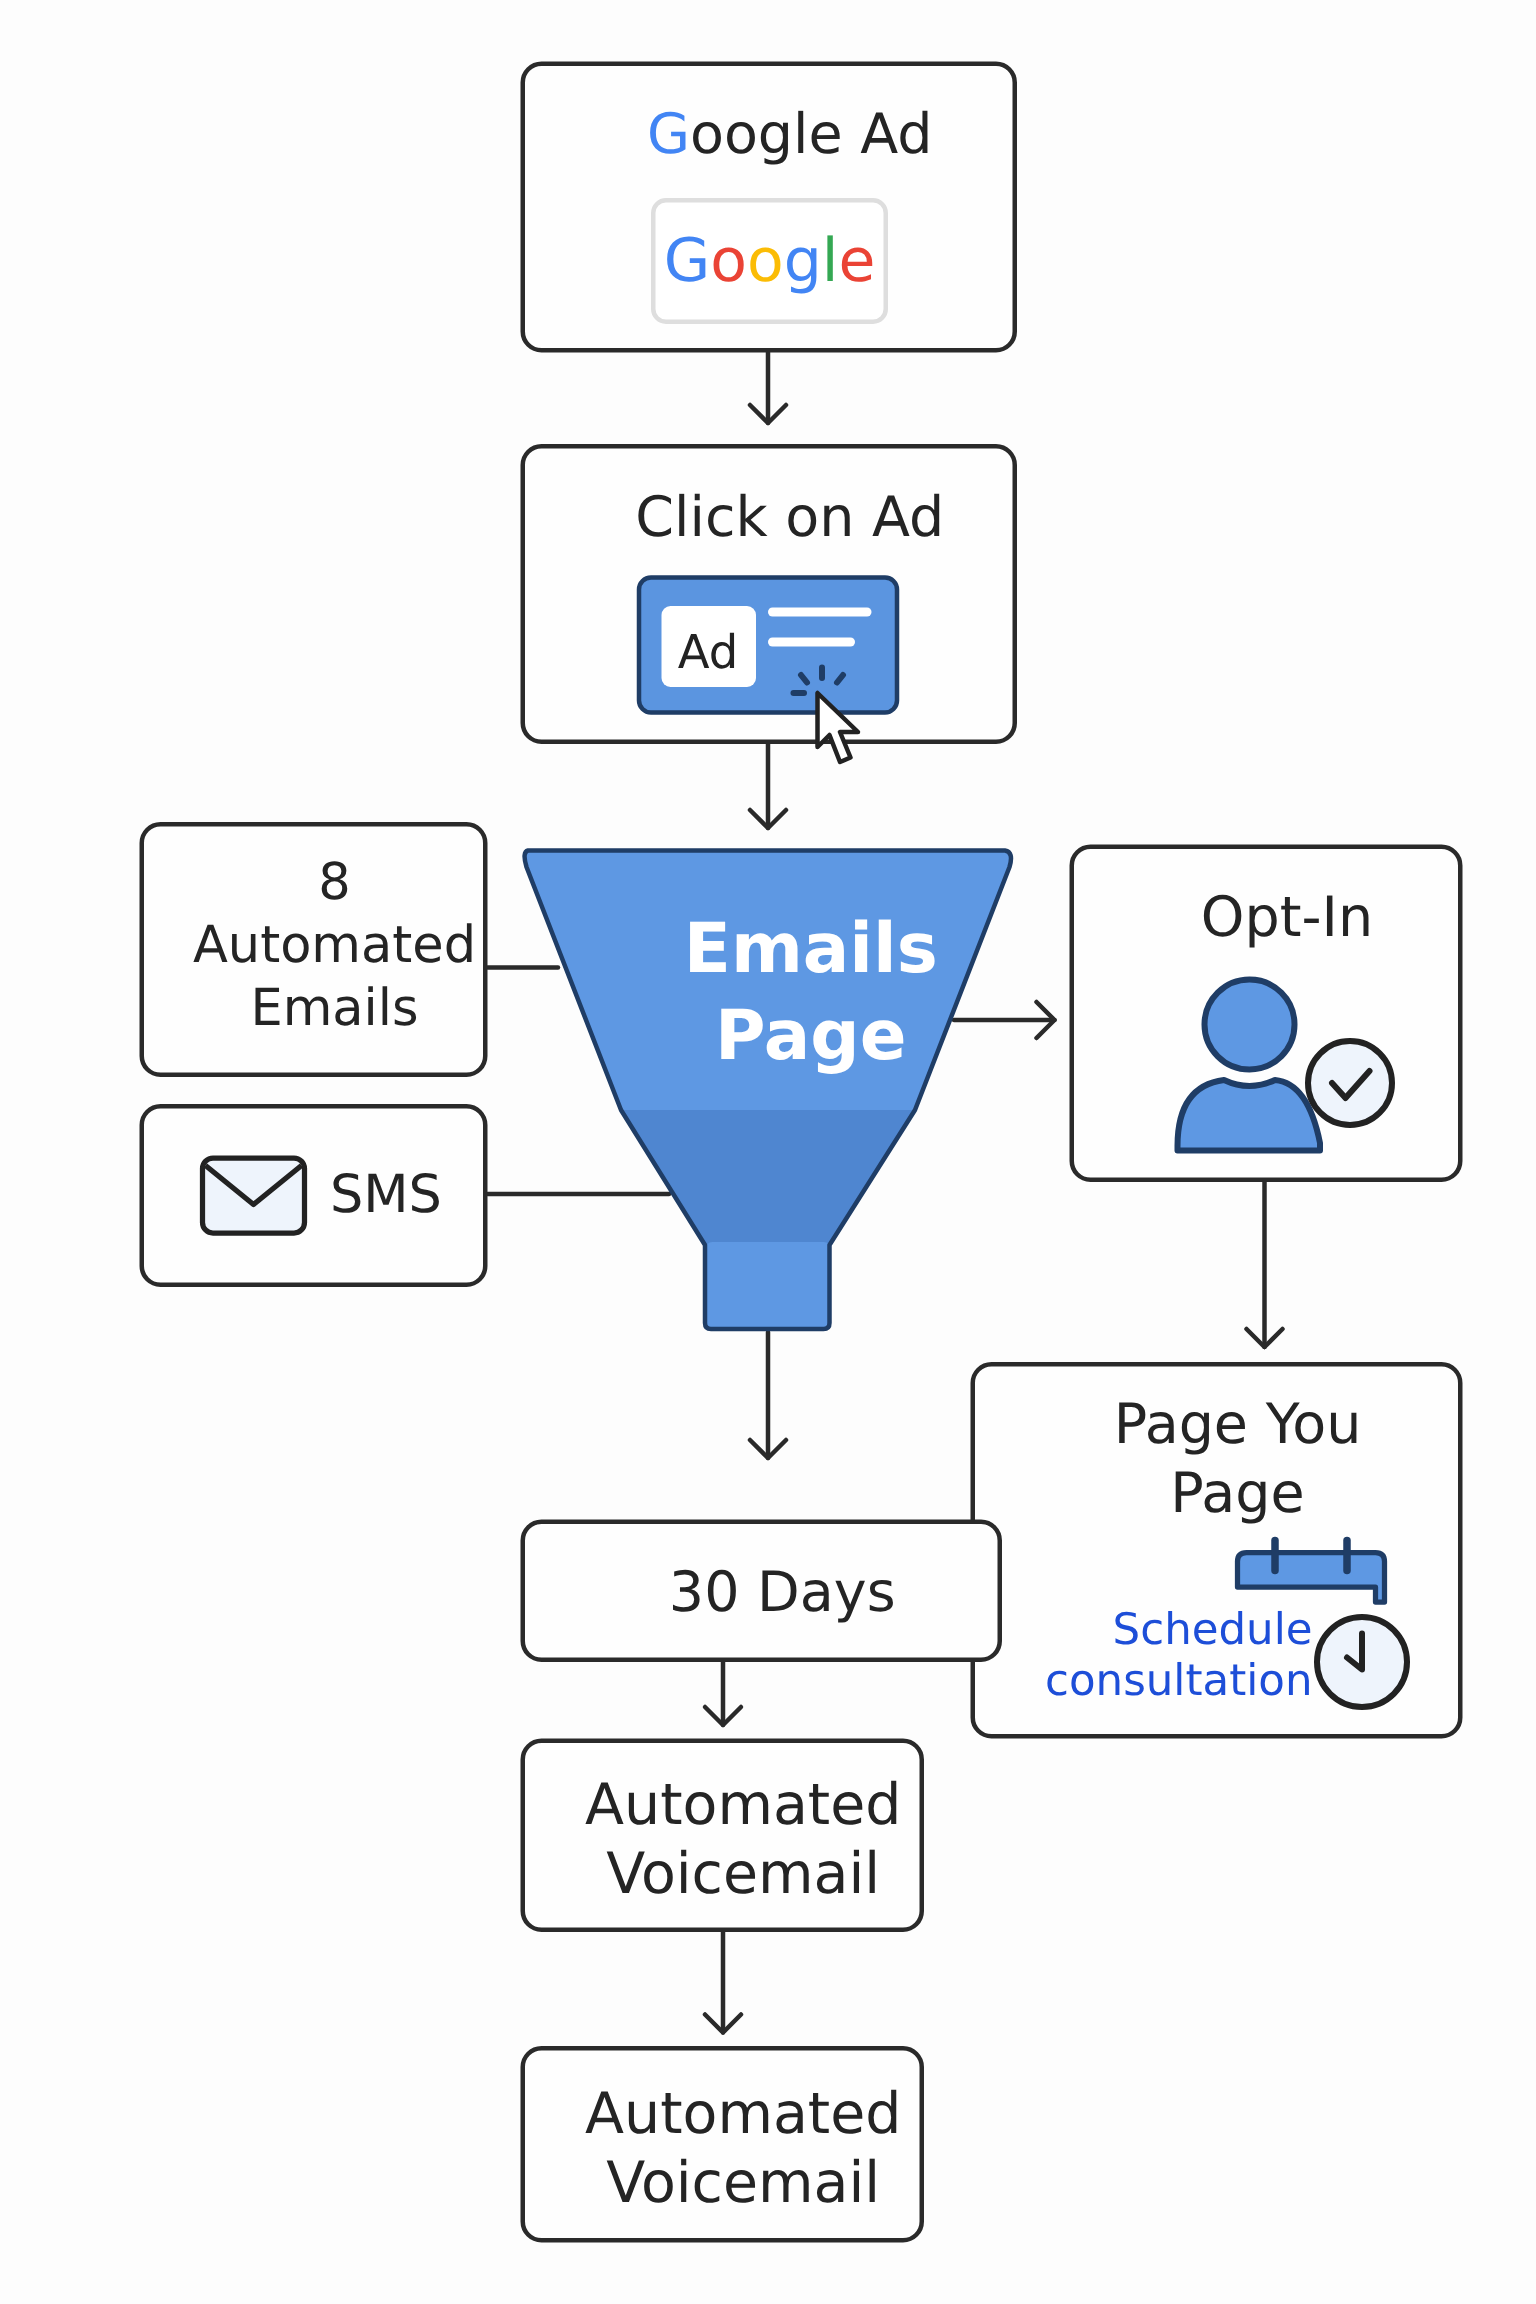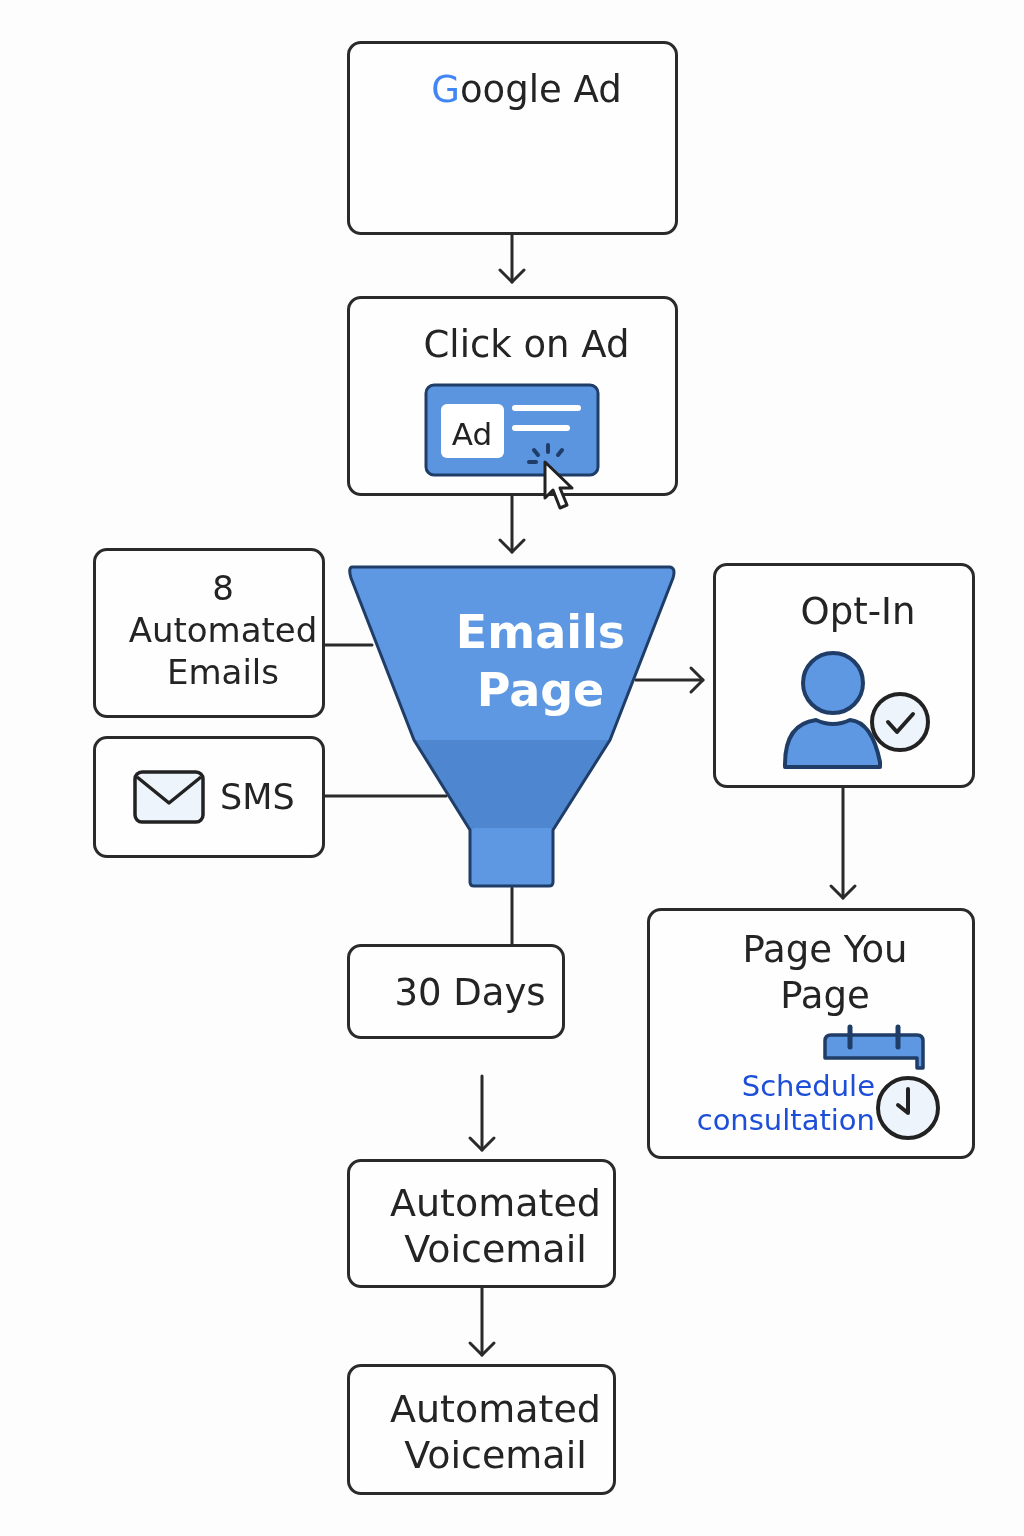--- a/index.html
+++ b/index.html
@@ -45,20 +45,23 @@
     <g>
       <line x1="482" y1="1288" x2="482" y2="1355"></line>
       <polyline points="470,1343 482,1355 494,1343"></polyline>
     </g>
   </g>
 </svg>
 
 <div class="box" style="left:347px; top:41px; width:331px; height:194px;">
   <div class="lbl" style="top:24px; font-size:37px;">
     <span class="g-blue">G</span><span>oogle Ad</span>
+  </div>
+  <div style="position:absolute; left:84px; top:88px; width:158px; height:84px; box-sizing:border-box; border:3px solid #dedede; border-radius:10px; background:#fff; text-align:center; line-height:78px; font-size:40px;">
+    <span style="color:#4285F4">G</span><span style="color:#EA4335">o</span><span style="color:#FBBC05">o</span><span style="color:#4285F4">g</span><span style="color:#34A853">l</span><span style="color:#EA4335">e</span>
   </div>
 </div>
 
 <div class="box" style="left:347px; top:296px; width:331px; height:200px;">
   <div class="lbl" style="top:24px; font-size:37px;">Click on Ad</div>
 </div>
 <svg class="overlay" width="1024" height="1536" style="pointer-events:none;">
   <rect x="426" y="385" width="172" height="90" rx="8" fill="#5b95e0" stroke="#1f3d66" stroke-width="3"></rect>
   <rect x="441" y="404" width="63" height="54" rx="6" fill="#fff"></rect>
   <text x="472" y="445" text-anchor="middle" font-family="DejaVu Sans, sans-serif" font-size="31" fill="#222" id="adBadge">Ad</text>
@@ -121,21 +124,21 @@
   </div>
   <svg width="130" height="130" style="position:absolute; left:172px; top:112px;">
     <path d="M3,35 L3,18 Q3,12 9,12 L95,12 Q101,12 101,18 L101,45 L95,45 L95,35 Z" fill="#5e98e3" stroke="#1f3d66" stroke-width="3.5" stroke-linejoin="round"></path>
     <line x1="28" y1="4" x2="28" y2="24" stroke="#1f3d66" stroke-width="5" stroke-linecap="round"></line>
     <line x1="76" y1="4" x2="76" y2="24" stroke="#1f3d66" stroke-width="5" stroke-linecap="round"></line>
     <circle cx="86" cy="85" r="30" fill="#eef4fc" stroke="#222" stroke-width="4"></circle>
     <polyline points="86,66 86,90 76,82" fill="none" stroke="#222" stroke-width="4" stroke-linecap="round" stroke-linejoin="round"></polyline>
   </svg>
 </div>
 
-<div class="box" style="left:347px; top:944px; width:218px; height:95px;">
+<div class="box" style="left:347px; top:1013px; width:321px; height:95px;">
   <div class="lbl" style="top:24px; font-size:37px;">30 Days</div>
 </div>
 
 <div class="box" style="left:347px; top:1159px; width:269px; height:129px;">
   <div class="lbl" style="top:18px; font-size:38px; line-height:46px;">
     <div>Automated</div>
     <div>Voicemail</div>
   </div>
 </div>
 

